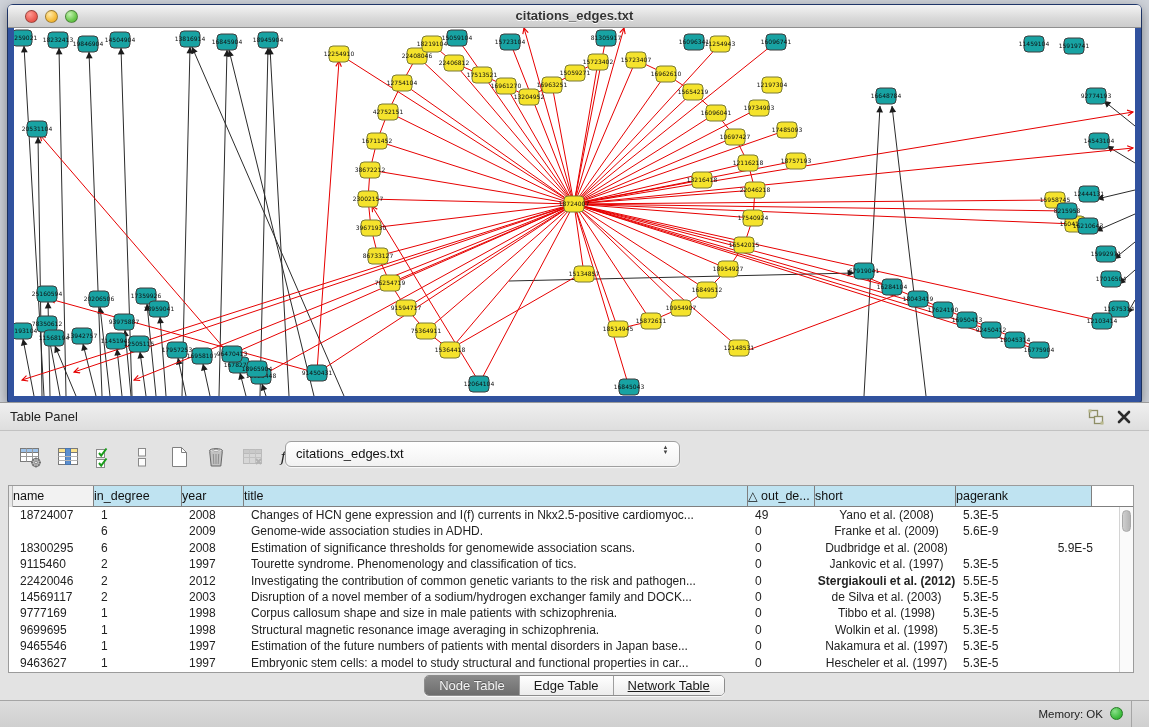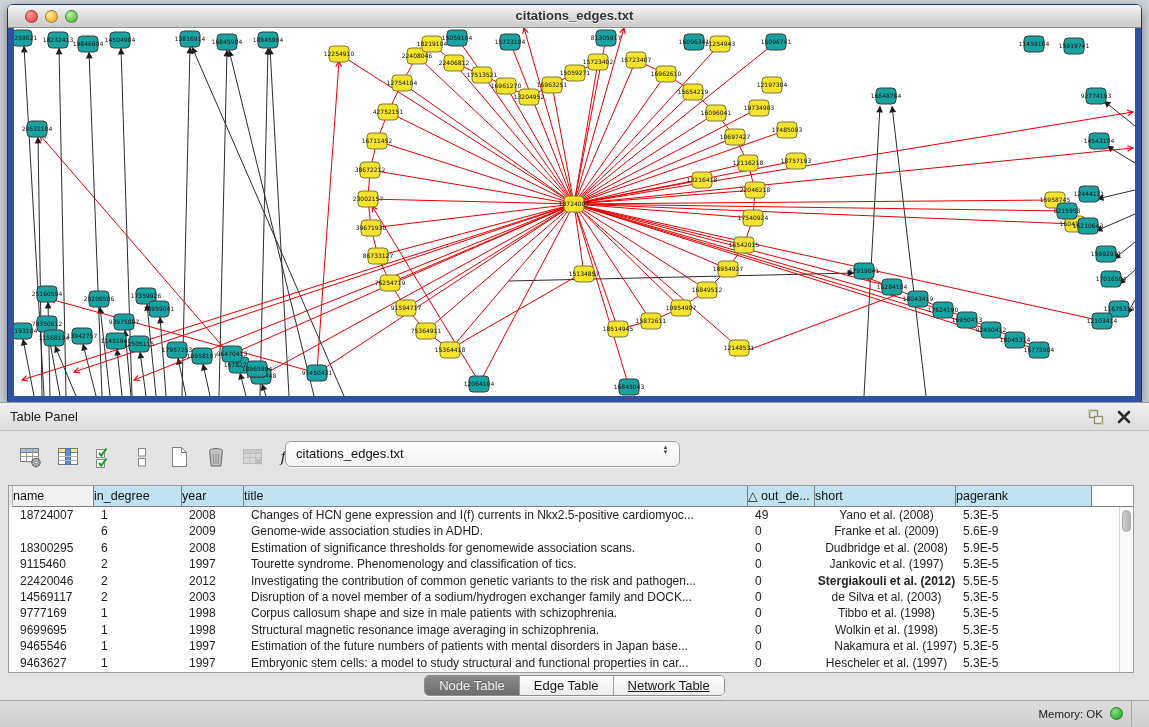--- a/index.html
+++ b/index.html
@@ -763,21 +763,21 @@
           <div class="td" style="width: 136px;">5.6E-9</div>
         </div>
         <div class="tr">
           <div style="width: 5px;"></div>
           <div class="td" style="width: 81px;">18300295</div>
           <div class="td" style="width: 88px;">6</div>
           <div class="td" style="width: 62px;">2008</div>
           <div class="td" style="width: 504px;">Estimation of significance thresholds for genomewide association scans.</div>
           <div class="td" style="width: 67px;">0</div>
           <div class="td center" style="width: 141px;">Dudbridge et al. (2008)</div>
-          <div class="td" style="width: 136px;">5.9E-5</div>
+          <div class="td" style="width: 136px; text-align: right;">5.9E-5</div>
         </div>
         <div class="tr">
           <div style="width: 5px;"></div>
           <div class="td" style="width: 81px;">9115460</div>
           <div class="td" style="width: 88px;">2</div>
           <div class="td" style="width: 62px;">1997</div>
           <div class="td" style="width: 504px;">Tourette syndrome. Phenomenology and classification of tics.</div>
           <div class="td" style="width: 67px;">0</div>
           <div class="td center" style="width: 141px;">Jankovic et al. (1997)</div>
           <div class="td" style="width: 136px;">5.3E-5</div>
@@ -822,21 +822,21 @@
           <div class="td center" style="width: 141px;">Wolkin et al. (1998)</div>
           <div class="td" style="width: 136px;">5.3E-5</div>
         </div>
         <div class="tr">
           <div style="width: 5px;"></div>
           <div class="td" style="width: 81px;">9465546</div>
           <div class="td" style="width: 88px;">1</div>
           <div class="td" style="width: 62px;">1997</div>
           <div class="td" style="width: 504px;">Estimation of the future numbers of patients with mental disorders in Japan base...</div>
           <div class="td" style="width: 67px;">0</div>
-          <div class="td center" style="width: 141px; text-align: right;">Nakamura et al. (1997)</div>
+          <div class="td center" style="width: 141px;">Nakamura et al. (1997)</div>
           <div class="td" style="width: 136px;">5.3E-5</div>
         </div>
         <div class="tr">
           <div style="width: 5px;"></div>
           <div class="td" style="width: 81px;">9463627</div>
           <div class="td" style="width: 88px;">1</div>
           <div class="td" style="width: 62px;">1997</div>
           <div class="td" style="width: 504px;">Embryonic stem cells: a model to study structural and functional properties in car...</div>
           <div class="td" style="width: 67px;">0</div>
           <div class="td center" style="width: 141px;">Hescheler et al. (1997)</div>

